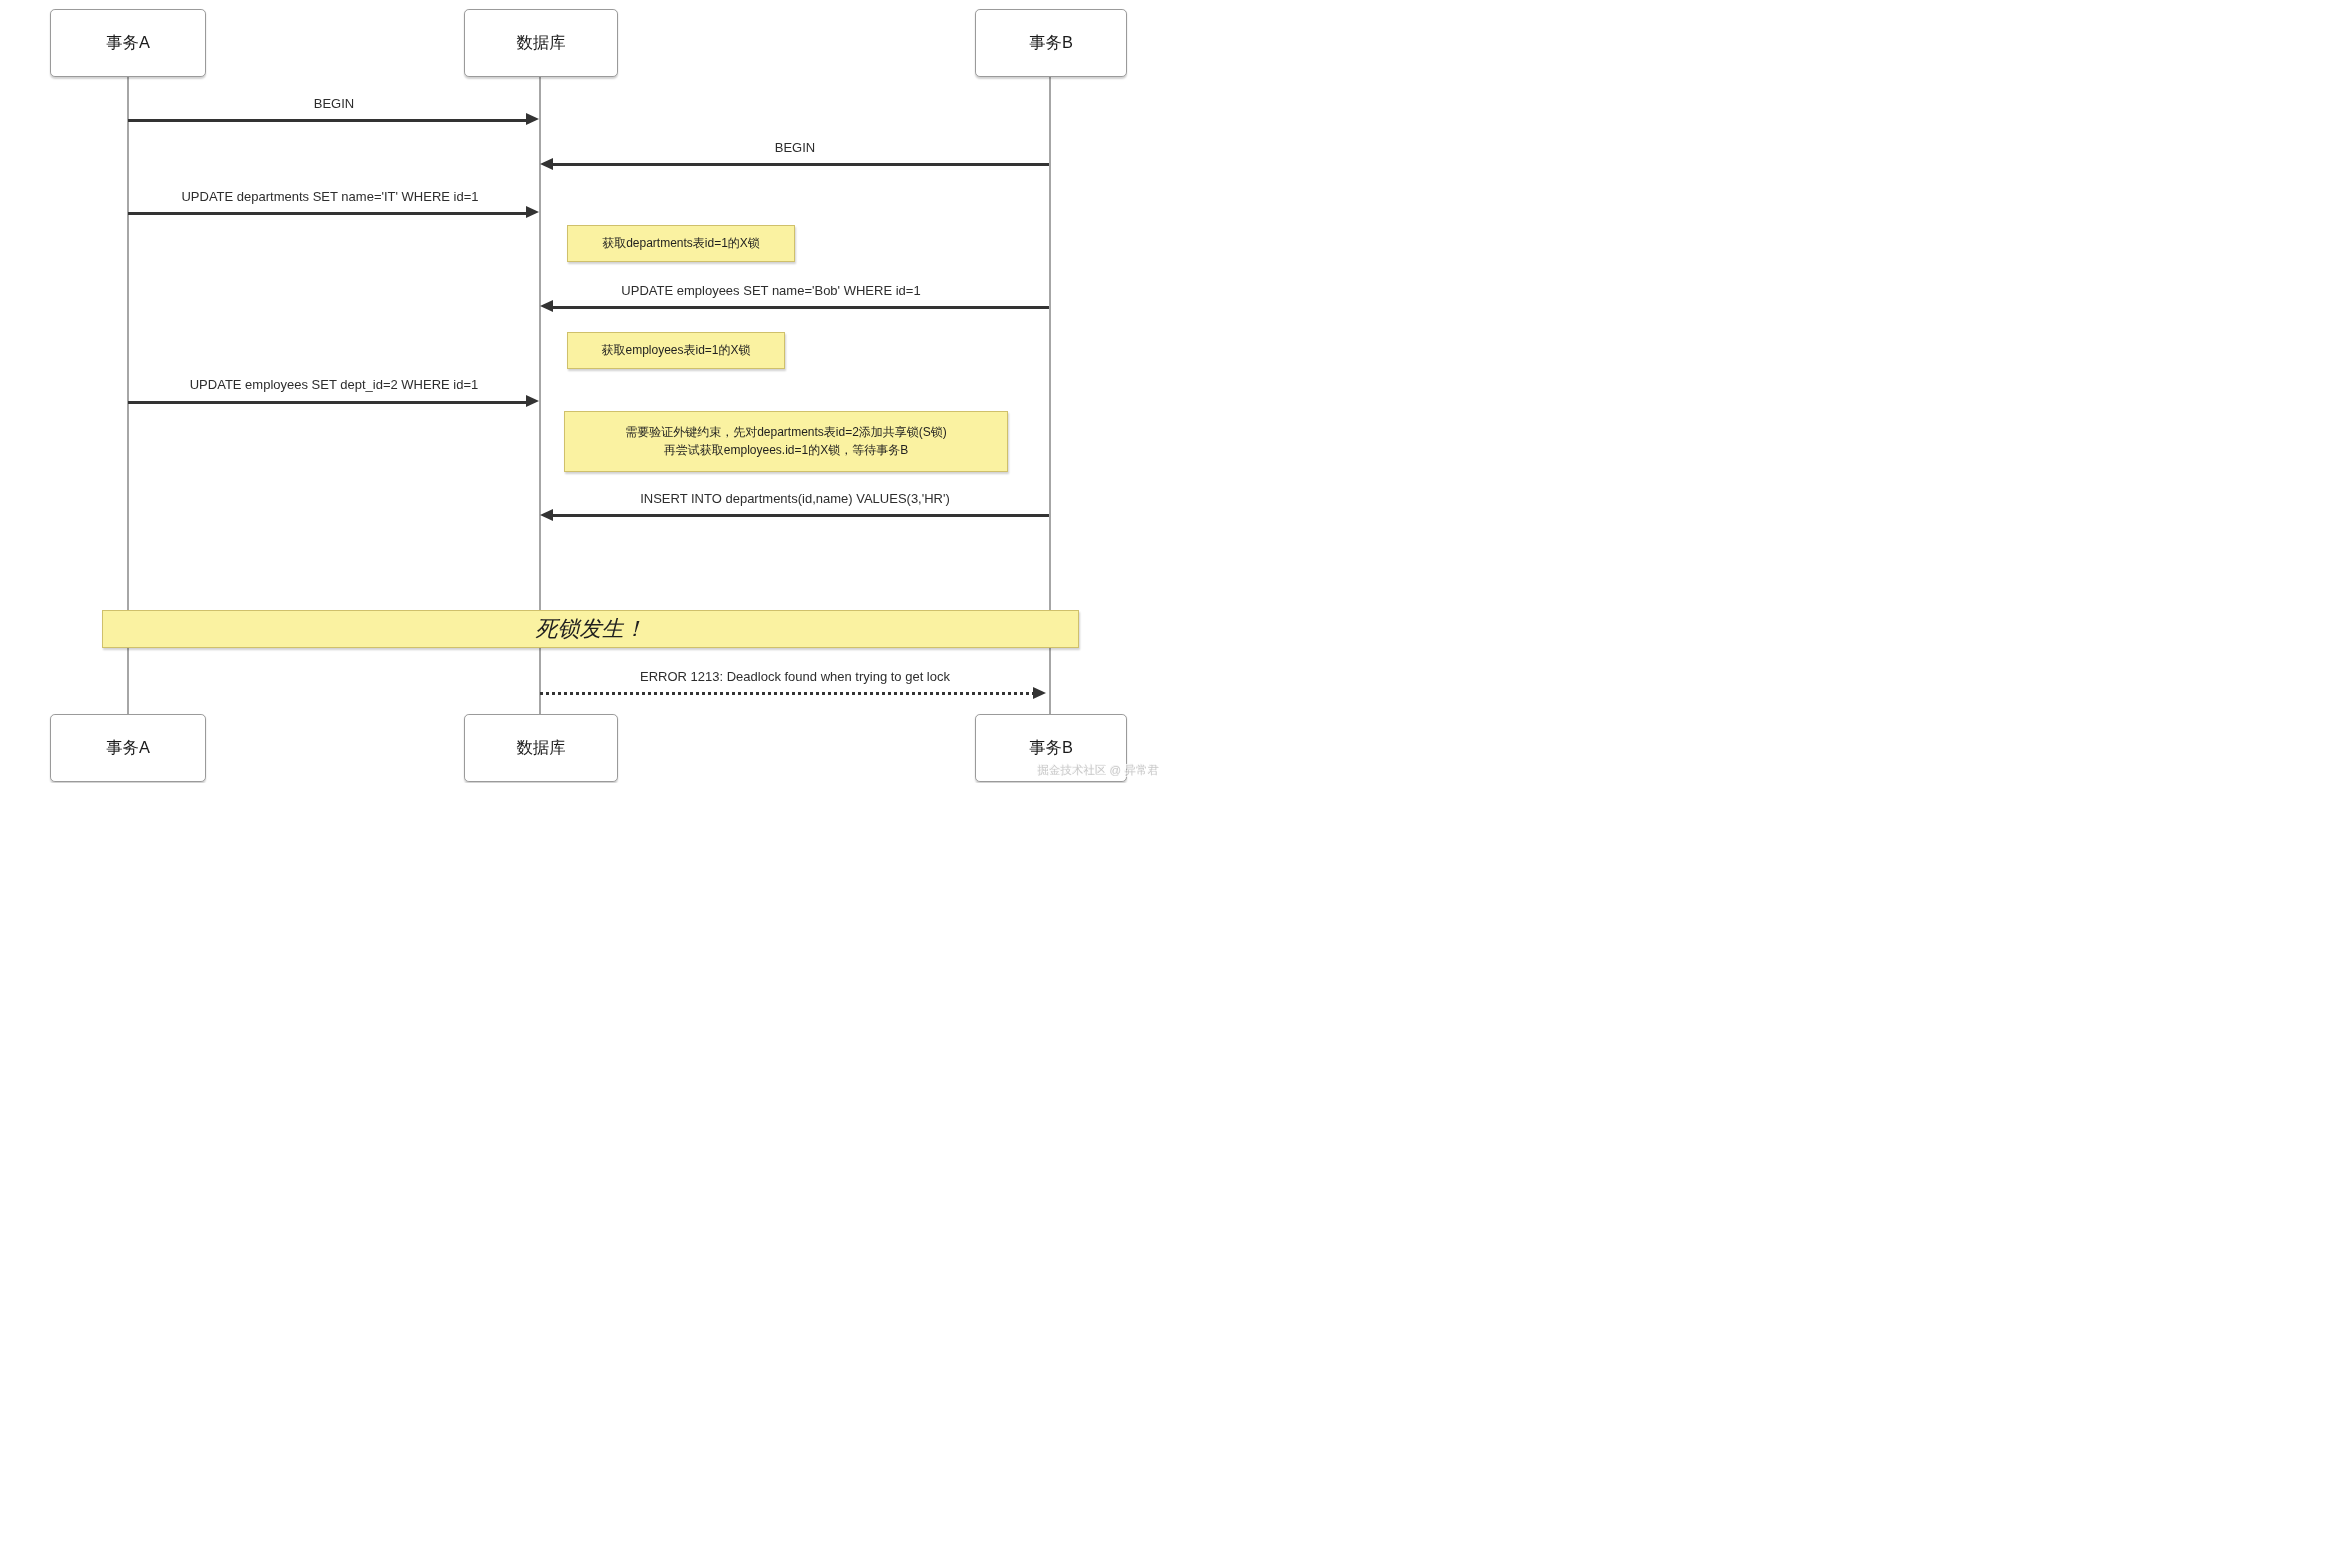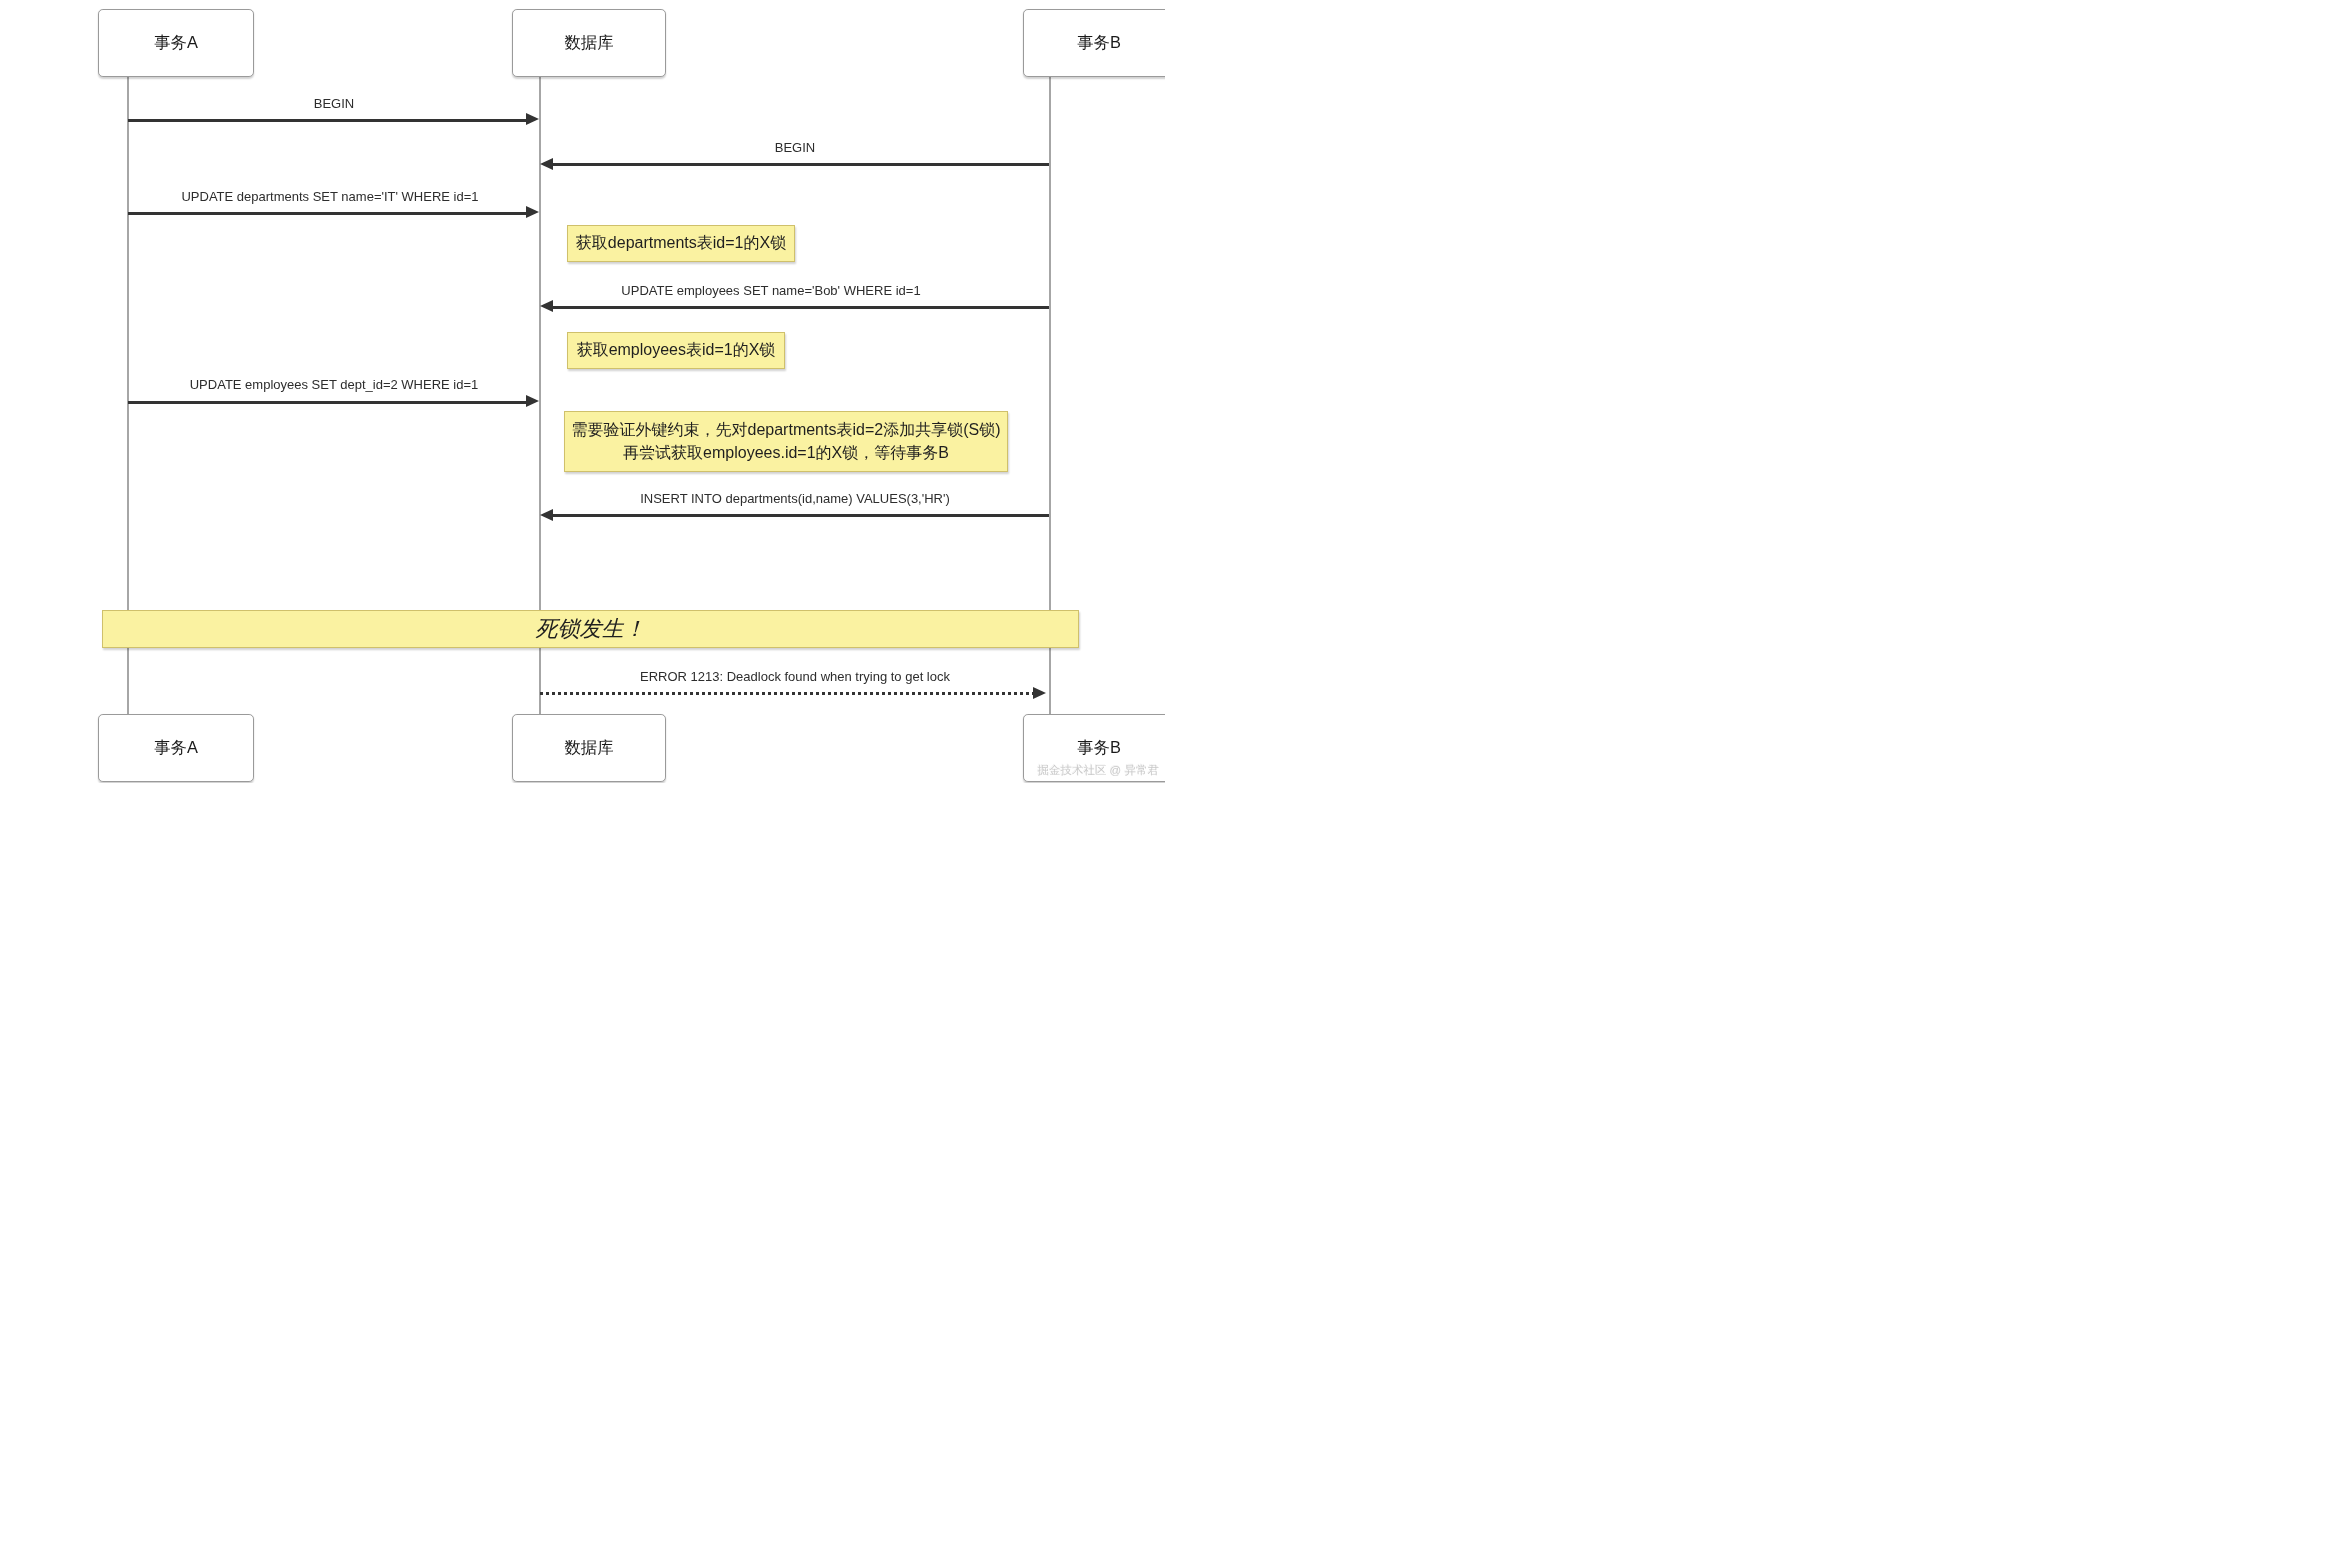--- a/index.html
+++ b/index.html
@@ -30,21 +30,20 @@
     background: #ffffff;
     border: 1.2px solid #9a9a9a;
     border-radius: 4.9px;
     box-shadow: 0 1.8px 1.8px rgba(0,0,0,0.18);
     display: flex;
     align-items: center;
     justify-content: center;
     font-size: 16.4px;
     color: #1a1a1a;
     z-index: 3;
-    margin-left: 48px;
   }
   
   .msg-label {
     position: absolute;
     transform: translateX(-50%);
     white-space: nowrap;
     font-size: 13px;
     color: #2d2d2d;
     z-index: 2;
   }
@@ -79,21 +78,21 @@
   .note {
     position: absolute;
     background: #faf2a1;
     border: 1.2px solid #cfc06b;
     box-shadow: 1.2px 1.8px 1.8px rgba(0,0,0,0.18);
     display: flex;
     flex-direction: column;
     align-items: center;
     justify-content: center;
     text-align: center;
-    font-size: 16px;
+    font-size: 12px;
     line-height: 1.42;
     color: #1f1f1f;
     z-index: 2;
   }
   .banner {
     z-index: 4;
     font-size: 22px;
     font-style: italic;
   }
   .watermark {

